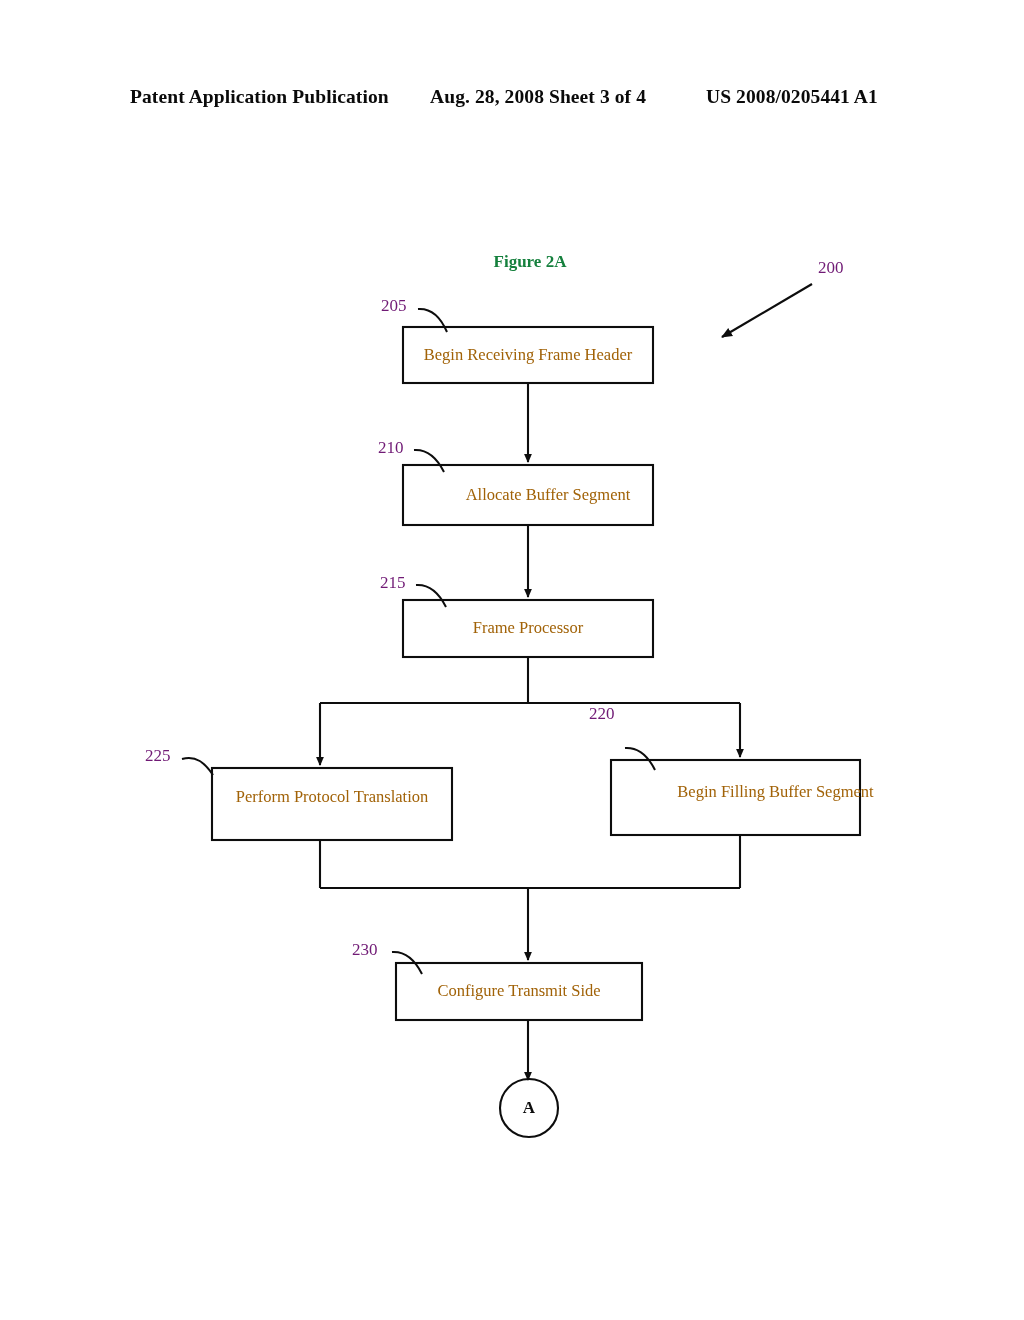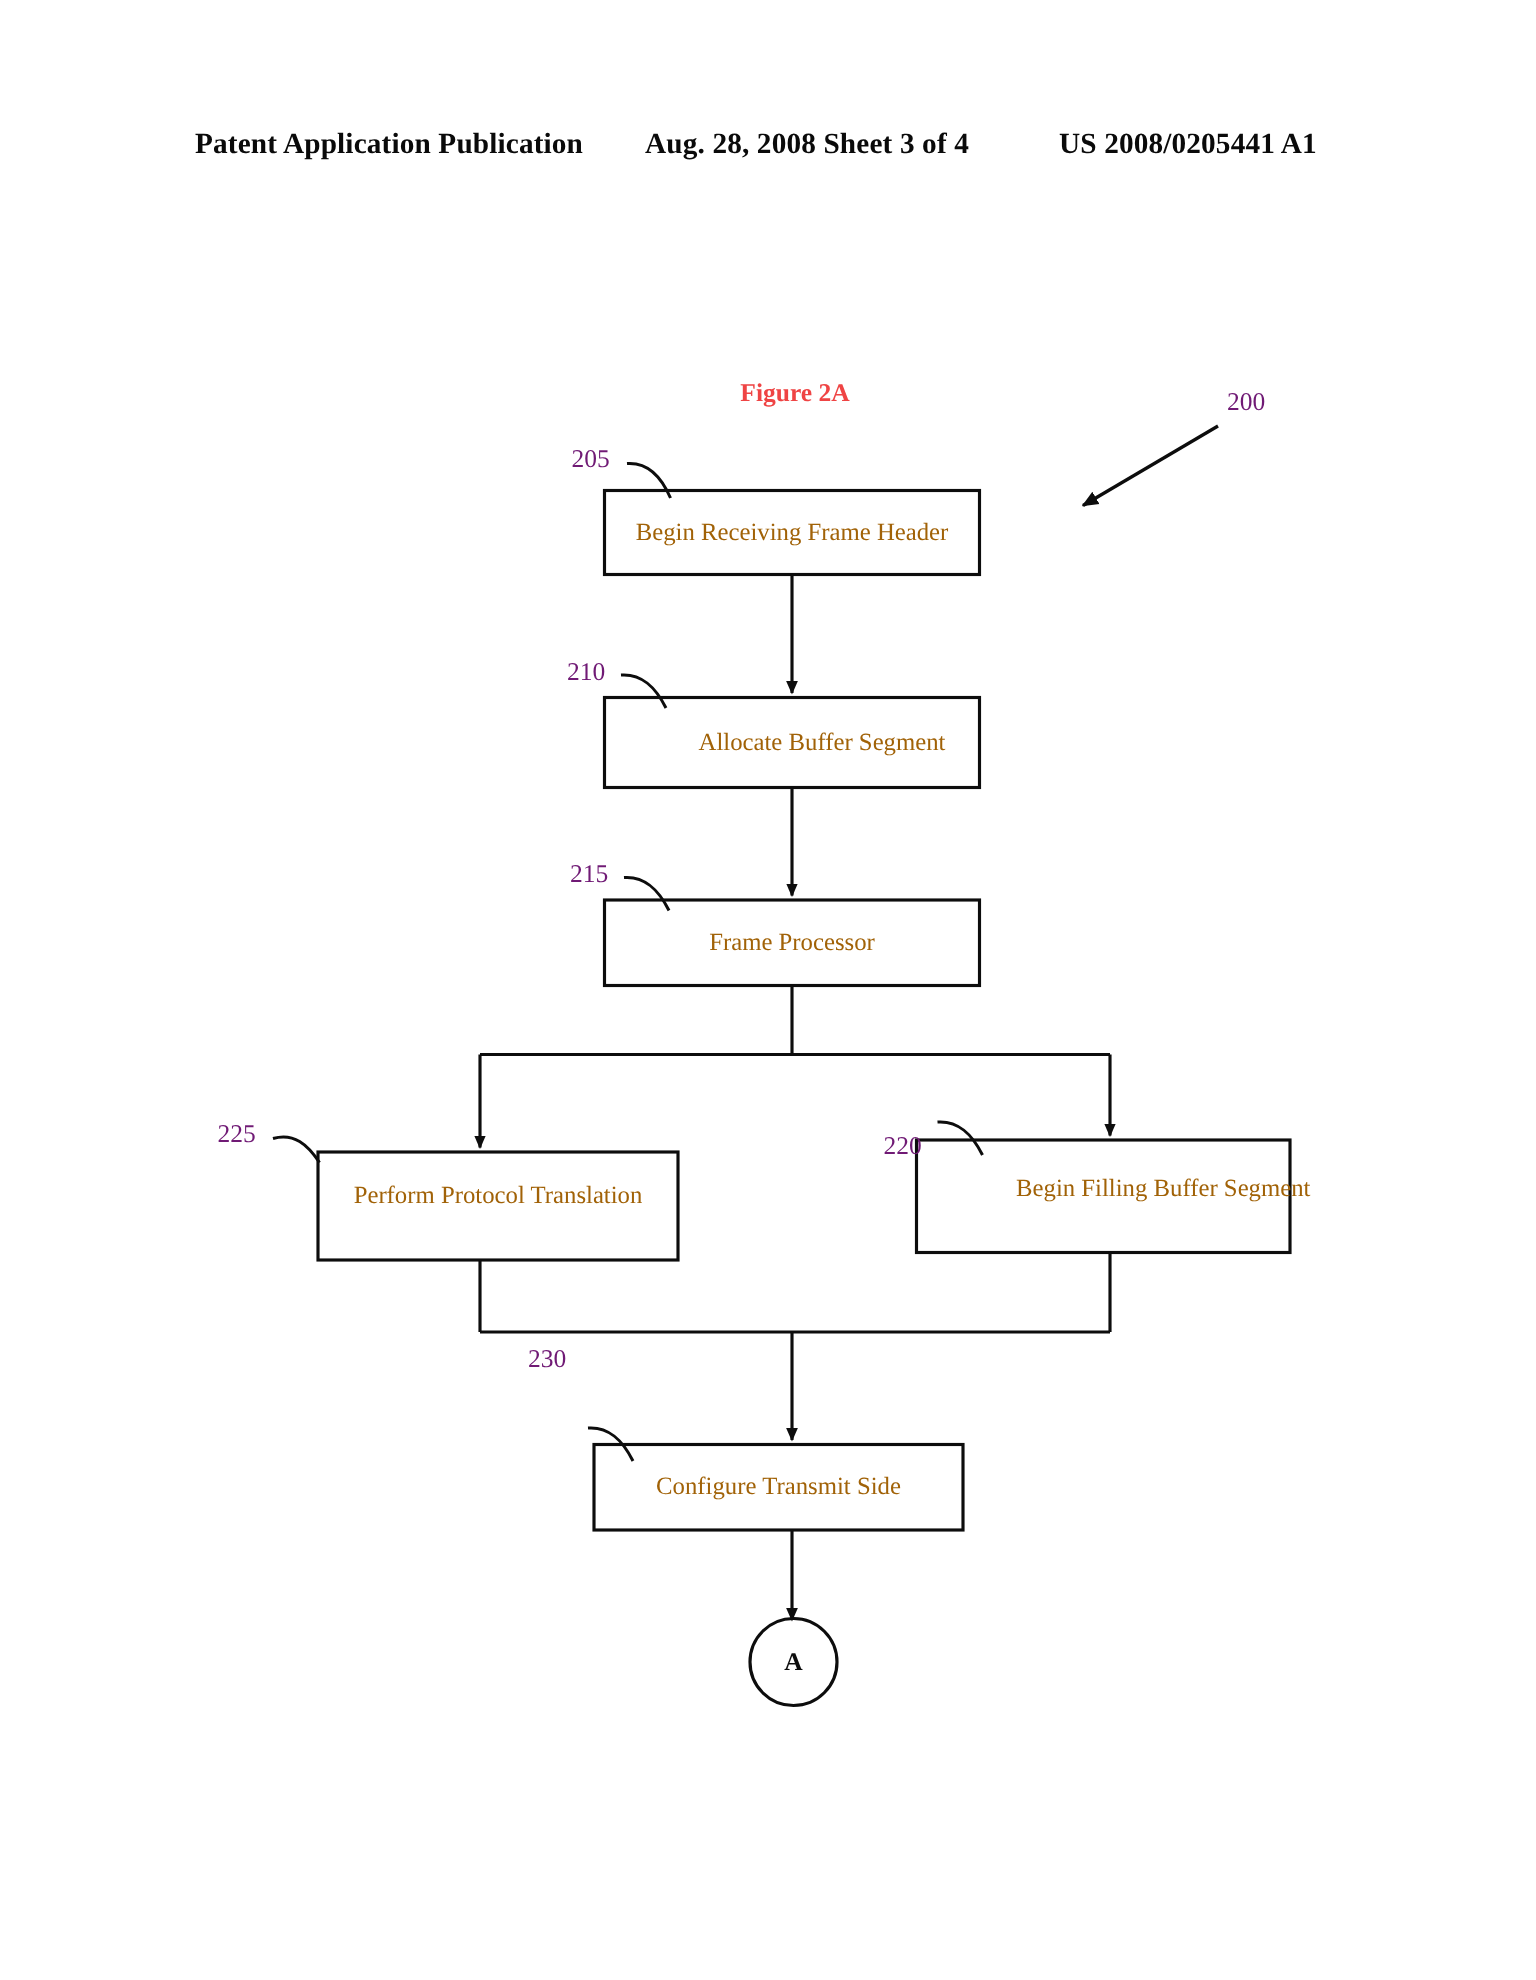--- a/index.html
+++ b/index.html
@@ -49,21 +49,21 @@
 
   #figure-title {
     position: absolute;
     left: 420px;
     top: 252px;
     width: 220px;
     text-align: center;
     font-weight: bold;
     font-size: 17px;
     font-family: "Liberation Serif", "DejaVu Serif", serif;
-    color: #ef4444;
+    color: #15803d;
   }
 
   
   #diagram-svg {
     position: absolute;
     left: 0;
     top: 0;
     width: 1024px;
     height: 1320px;
   }
@@ -163,23 +163,23 @@
   <span class="ref-num" style="left:818px; top:258px;">200</span>
 
   <span class="ref-num" style="left:381px; top:296px;">205</span>
 
   <span class="ref-num" style="left:378px; top:438px;">210</span>
 
   <span class="ref-num" style="left:380px; top:573px;">215</span>
 
   <span class="ref-num" style="left:145px; top:746px;">225</span>
 
-  <span class="ref-num" style="left:589px; top:754px;">220</span>
+  <span class="ref-num" style="left:589px; top:704px;">220</span>
 
-  <span class="ref-num" style="left:352px; top:896px;">230</span>
+  <span class="ref-num" style="left:352px; top:940px;">230</span>
 
   <div class="box-label" style="left:403px; top:345px; width:250px;">Begin Receiving Frame Header</div>
 
   <div class="box-label" style="left:423px; top:485px; width:250px;">Allocate Buffer Segment</div>
 
   <div class="box-label" style="left:403px; top:618px; width:250px;">Frame Processor</div>
 
   <div class="box-label" style="left:212px; top:787px; width:240px;">Perform Protocol Translation</div>
 
   <div class="box-label" style="left:611px; top:782px; width:249px;margin-left:40px;">Begin Filling Buffer Segment</div>

